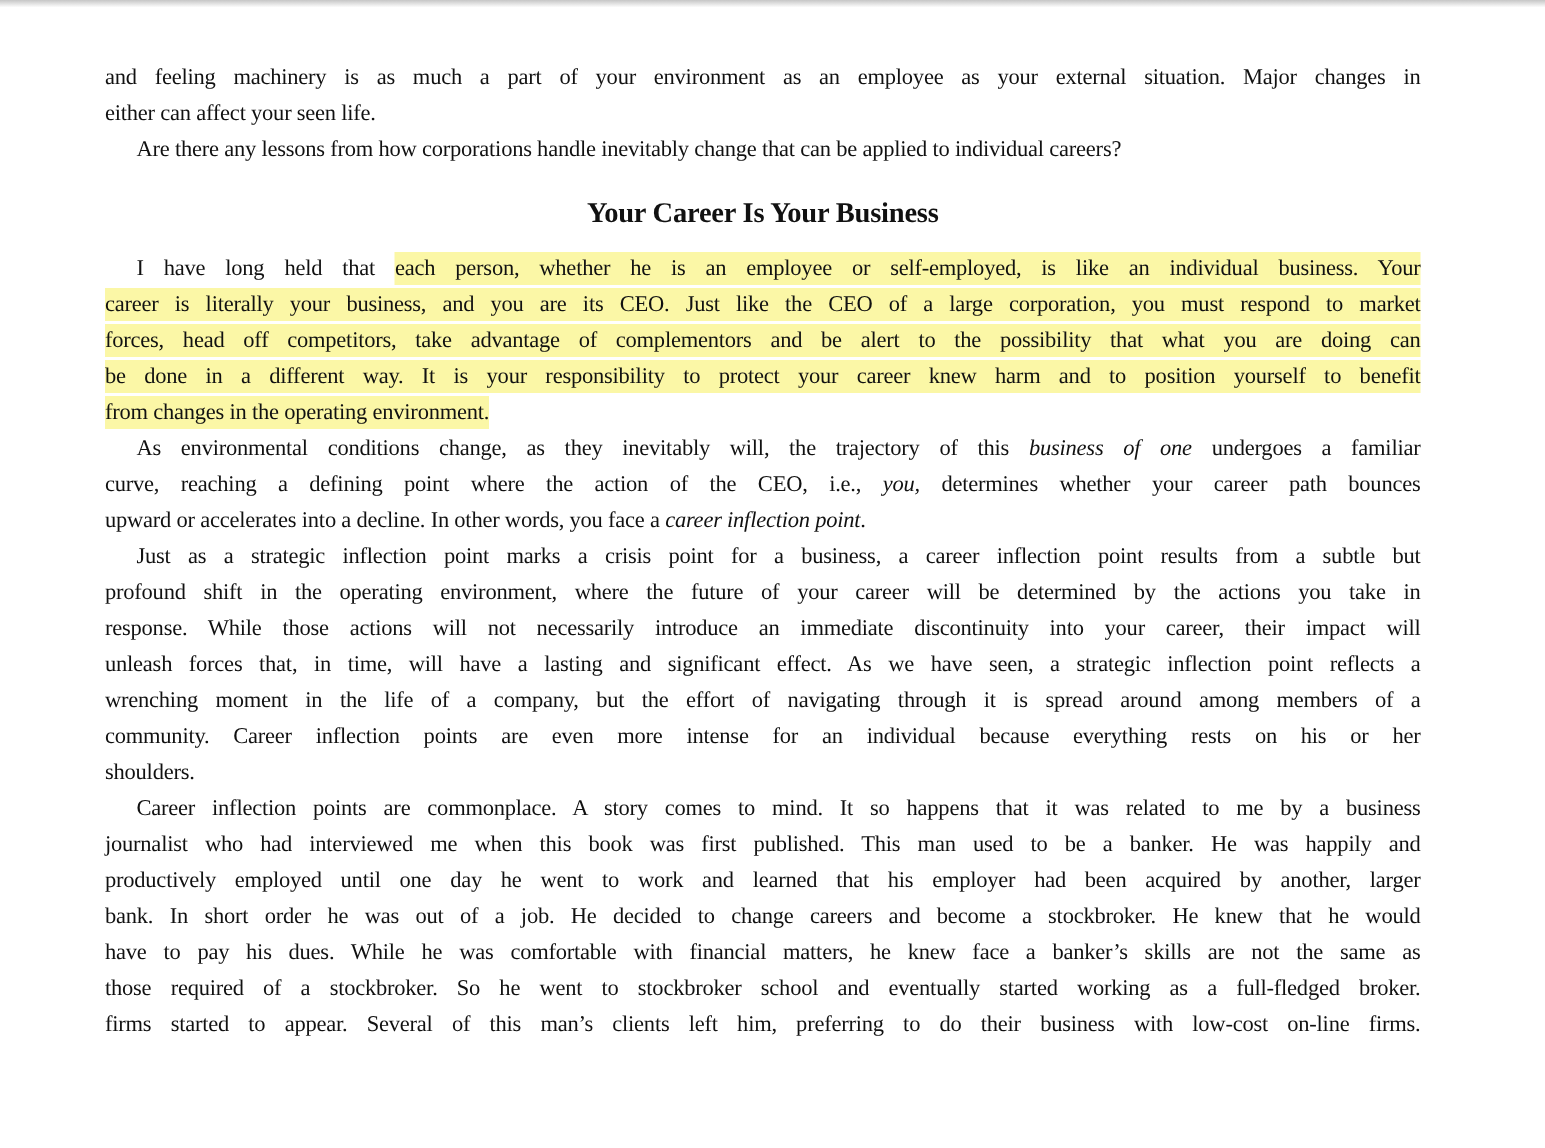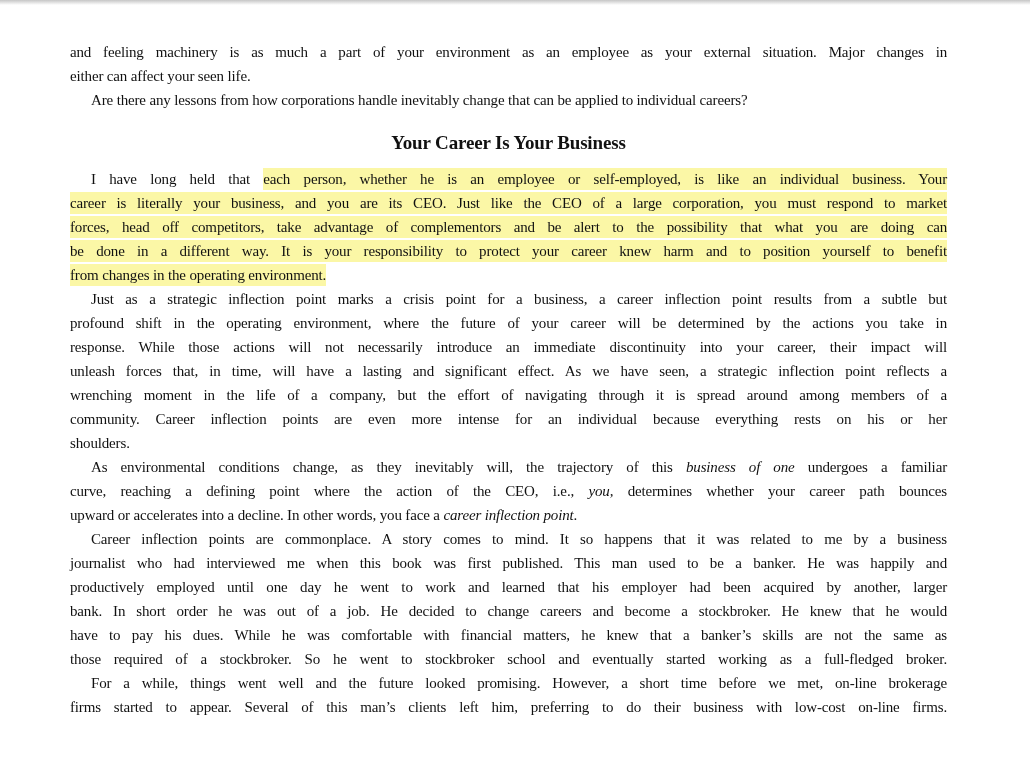--- a/index.html
+++ b/index.html
@@ -62,39 +62,38 @@
   <div class="heading">Your Career Is Your Business</div>
   <div id="doc-bottom">
       <div class="para">
         <div class="line j ind"><span>I have long held that </span><span class="hl">each person, whether he is an employee or self-employed, is like an individual business. Your</span></div>
         <div class="line j"><span class="hl">career is literally your business, and you are its CEO. Just like the CEO of a large corporation, you must respond to market</span></div>
         <div class="line j"><span class="hl">forces, head off competitors, take advantage of complementors and be alert to the possibility that what you are doing can</span></div>
         <div class="line j"><span class="hl">be done in a different way. It is your responsibility to protect your career knew harm and to position yourself to benefit</span></div>
         <div class="line"><span class="hl">from changes in the operating environment.</span></div>
       </div>
       <div class="para">
+        <div class="line j ind"><span>As environmental conditions change, as they inevitably will, the trajectory of this </span><span class="it">business of one</span><span> undergoes a familiar</span></div>
+        <div class="line j"><span>curve, reaching a defining point where the action of the CEO, i.e., </span><span class="it">you,</span><span> determines whether your career path bounces</span></div>
+        <div class="line"><span>upward or accelerates into a decline. In other words, you face a </span><span class="it">career inflection point</span><span>.</span></div>
+      </div>
+      <div class="para">
         <div class="line j ind"><span>Just as a strategic inflection point marks a crisis point for a business, a career inflection point results from a subtle but</span></div>
         <div class="line j"><span>profound shift in the operating environment, where the future of your career will be determined by the actions you take in</span></div>
         <div class="line j"><span>response. While those actions will not necessarily introduce an immediate discontinuity into your career, their impact will</span></div>
         <div class="line j"><span>unleash forces that, in time, will have a lasting and significant effect. As we have seen, a strategic inflection point reflects a</span></div>
         <div class="line j"><span>wrenching moment in the life of a company, but the effort of navigating through it is spread around among members of a</span></div>
         <div class="line j"><span>community. Career inflection points are even more intense for an individual because everything rests on his or her</span></div>
         <div class="line"><span>shoulders.</span></div>
       </div>
       <div class="para">
-        <div class="line j ind"><span>As environmental conditions change, as they inevitably will, the trajectory of this </span><span class="it">business of one</span><span> undergoes a familiar</span></div>
-        <div class="line j"><span>curve, reaching a defining point where the action of the CEO, i.e., </span><span class="it">you,</span><span> determines whether your career path bounces</span></div>
-        <div class="line"><span>upward or accelerates into a decline. In other words, you face a </span><span class="it">career inflection point</span><span>.</span></div>
-      </div>
-      <div class="para">
         <div class="line j ind"><span>Career inflection points are commonplace. A story comes to mind. It so happens that it was related to me by a business</span></div>
         <div class="line j"><span>journalist who had interviewed me when this book was first published. This man used to be a banker. He was happily and</span></div>
         <div class="line j"><span>productively employed until one day he went to work and learned that his employer had been acquired by another, larger</span></div>
         <div class="line j"><span>bank. In short order he was out of a job. He decided to change careers and become a stockbroker. He knew that he would</span></div>
-        <div class="line j"><span>have to pay his dues. While he was comfortable with financial matters, he knew that a banker’s skills are not the same as</span></div>
+        <div class="line j"><span>have to pay his dues. While he was comfortable with financial matters, he knew face a banker’s skills are not the same as</span></div>
         <div class="line j"><span>those required of a stockbroker. So he went to stockbroker school and eventually started working as a full-fledged broker.</span></div>
       </div>
       <div class="para">
-        <div class="line j ind"><span>For a while, things went well and the future looked promising. However, a short time before we met, on-line brokerage</span></div>
         <div class="line j"><span>firms started to appear. Several of this man’s clients left him, preferring to do their business with low-cost on-line firms.</span></div>
       </div>
     </div>
 </div>
 
 </body></html>

